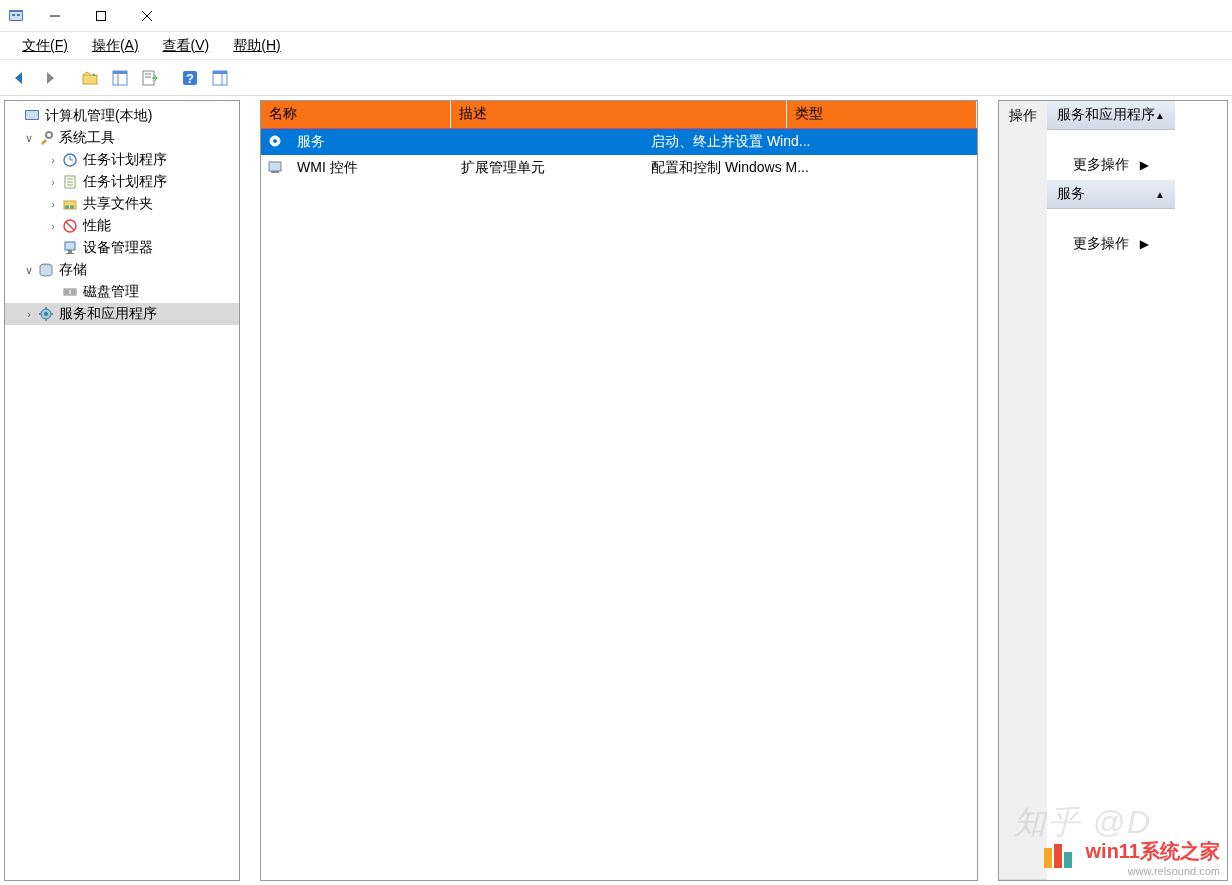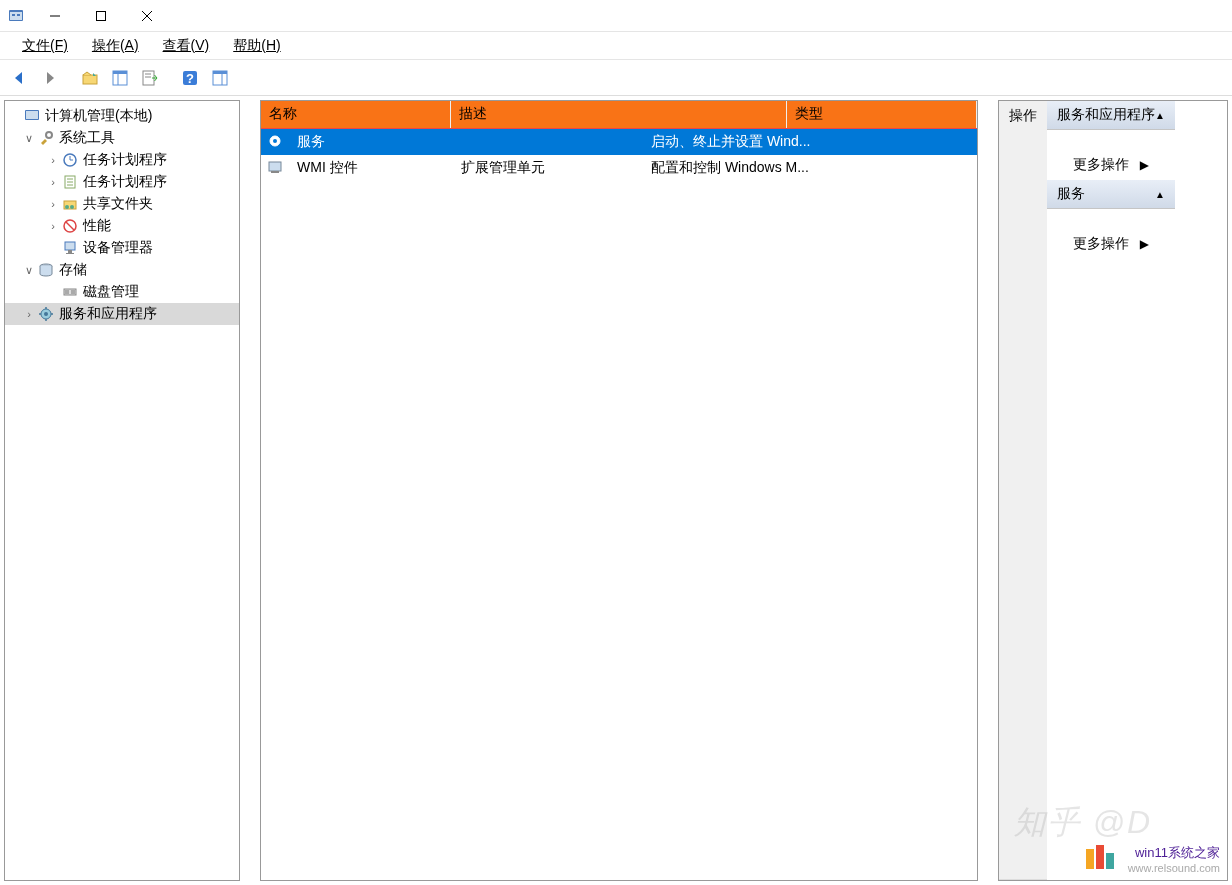--- a/index.html
+++ b/index.html
@@ -53,21 +53,21 @@
 .actions-header { background: #f0f0f0; padding: 6px 10px; font-size: 14px; border-bottom: 1px solid #ddd; }
 .actions-section-hdr { background: linear-gradient(#e8eef7, #d0dae8); padding: 5px 10px; font-size: 14px; border-bottom: 1px solid #c5c5c5; display: flex; align-items: center; justify-content: space-between; }
 .actions-section-hdr .arrow { font-size: 10px; }
 .actions-item { padding: 6px 26px; font-size: 14px; display: flex; align-items: center; justify-content: space-between; margin-top: 20px; }
 .actions-item .chev { font-size: 12px; }
 
 
 .watermark-zhihu { position: absolute; right: 80px; bottom: 40px; font-size: 32px; color: rgba(150,150,150,0.25); font-weight: 500; font-style: italic; letter-spacing: 2px; }
 .watermark-brand { position: absolute; right: 12px; bottom: 8px; display: flex; align-items: center; gap: 8px; }
 .watermark-brand .brand-txt { text-align: right; }
-.watermark-brand .brand-title { font-size: 13px; color: #4c1d95; font-weight: 400; }
+.watermark-brand .brand-title { font-size: 20px; color: #ef4444; font-weight: 700; }
 .watermark-brand .brand-url { font-size: 11px; color: #aaa; }
 </style>
 </head>
 <body>
 
 <div class="titlebar">
   <span class="app-icon">
     <svg viewBox="0 0 16 16">
         <rect x="1" y="2" width="14" height="11" fill="#4a7abc" rx="1"></rect>
         <rect x="2" y="4" width="12" height="8" fill="#cde"></rect>

